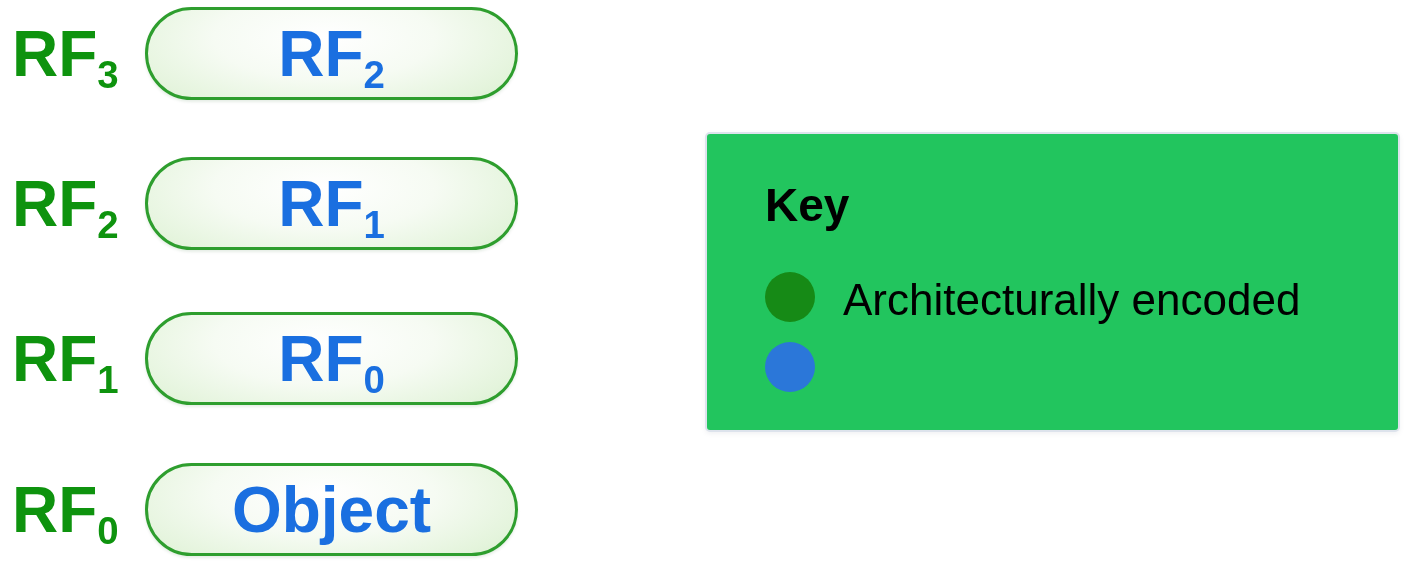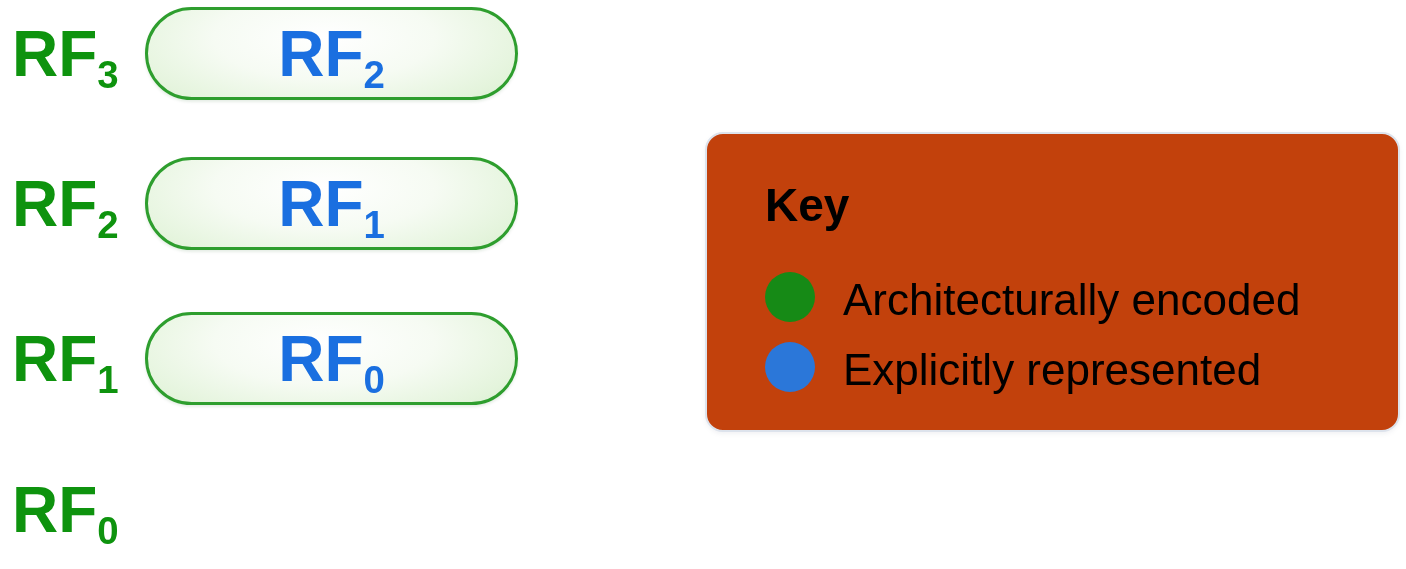--- a/index.html
+++ b/index.html
@@ -70,23 +70,23 @@
   }
 
   
   .keybox {
     position: absolute;
     left: 705px;
     top: 132px;
     width: 695px;
     height: 300px;
     box-sizing: border-box;
-    background: #c2410c;
+    background: #22c55e;
     border: 2px solid #dde3ec;
-    border-radius: 18px;
+    border-radius: 5px;
     padding: 48px 20px 0 58px;
     box-shadow: 0 2px 4px rgba(120, 130, 150, 0.10);
   }
   .key-title {
     font-size: 46px;
     font-weight: bold;
     color: #000000;
     line-height: 1;
     margin: 0 0 24px 0;
   }
@@ -130,27 +130,29 @@
 
   <div class="rf-row r2">
     <div class="rf-label"><span>RF</span><span class="sb">1</span></div>
     <div class="pill">
       <span class="pill-text"><span>RF</span><span class="sb">0</span></span>
     </div>
   </div>
 
   <div class="rf-row r3">
     <div class="rf-label"><span>RF</span><span class="sb">0</span></div>
+    <div class="pill">
+      <span class="pill-text"><span>Object</span><span class="sb"></span></span>
+    </div>
   </div>
 
   <div class="keybox">
     <div class="key-title">Key</div>
     <div class="key-item">
       <span class="dot" style="background-color: rgb(22, 138, 22);"></span>
       <span class="key-label">Architecturally encoded</span>
     </div>
     <div class="key-item">
       <span class="dot" style="background-color: rgb(43, 119, 217);"></span>
-      <span class="key-label">Explicitly represented</span>
     </div>
   </div>
 
 </div>
 
 </body></html>

